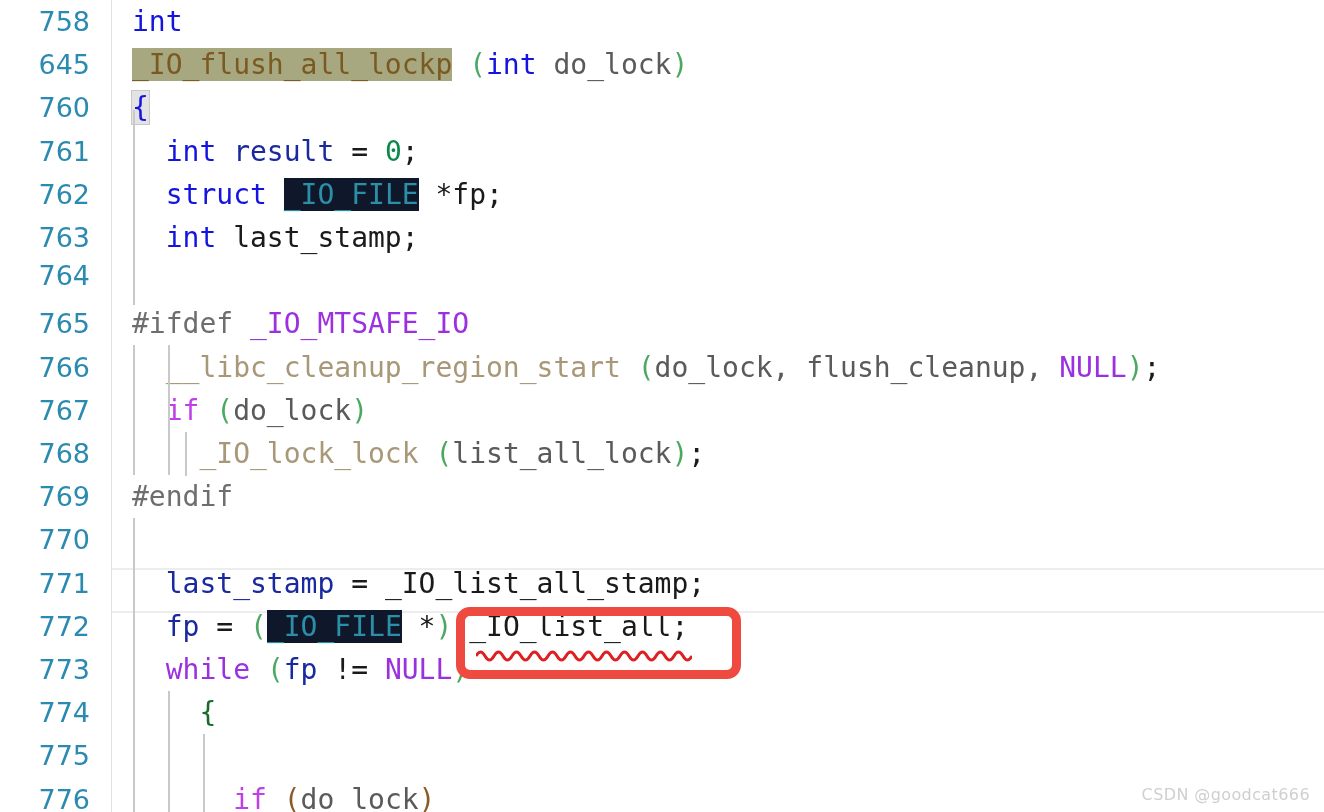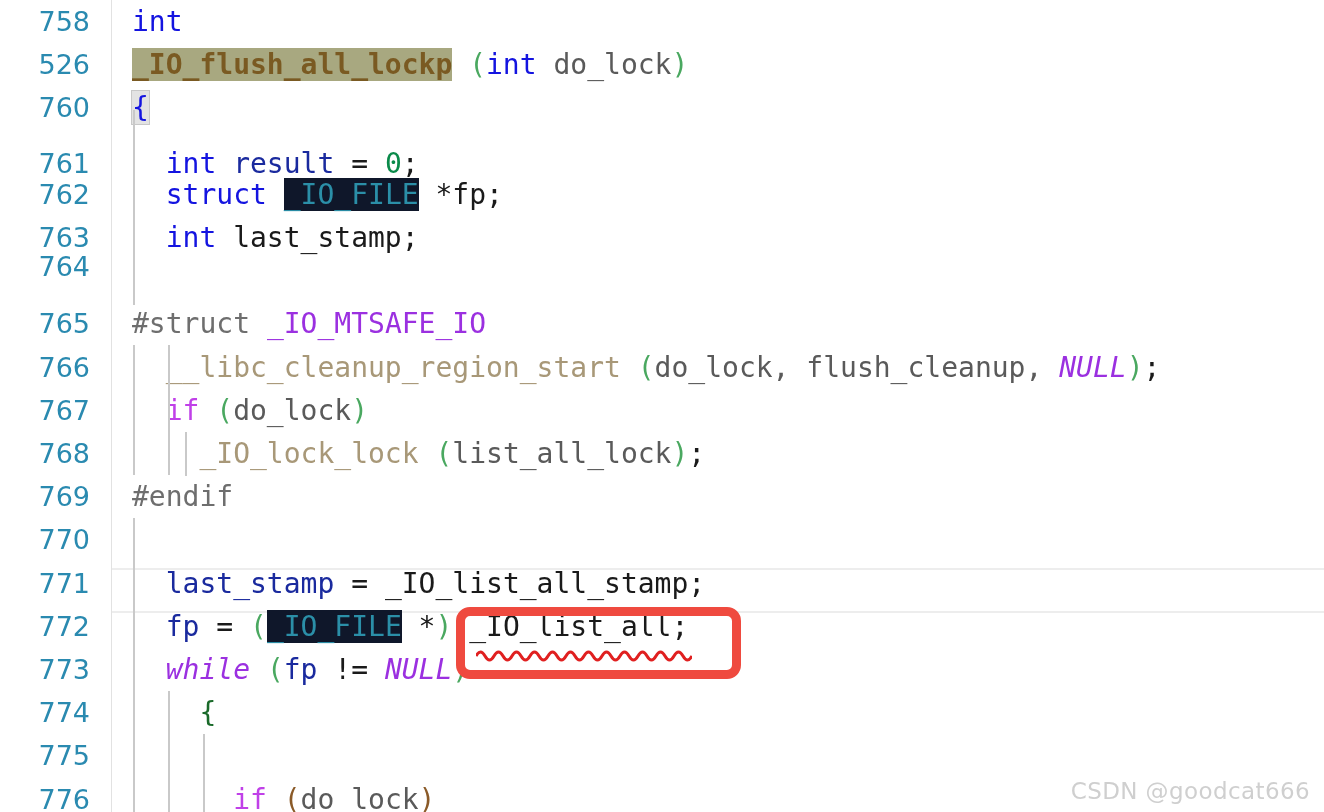--- a/index.html
+++ b/index.html
@@ -71,41 +71,40 @@
 
   
   .iguide {
     position: absolute;
     width: 2px;
     background: #c9c9c9;
   }
 
   
   .t-key     { color: #1414e0; }            
-  .t-kw2     { color: #9b30e0; font-style: italic; }            
+  .t-kw2     { color: #9b30e0; }            
   .t-kwif    { color: #c040e8; }            
   .t-num     { color: #0a8a4a; }            
   .t-var     { color: #1a2a9e; }            
   .t-plain   { color: #1a1a1a; }
   .t-gray    { color: #6e6e6e; }            
   .t-macro   { color: #9b30e0; }            
   .t-fn      { color: #a89878; }            
   .t-paren   { color: #4aa860; }            
   .t-param   { color: #5a5a5a; margin-top: 32px; }            
   .t-type    { color: #2b8fa8; }            
   .t-brace   { color: #1a6a2a; }            
   .t-braceb  { color: #1414e0; }            
   .t-brownp  { color: #8a5a28; }
 
   
   .hl-occurrence {
     background: #a8a880;
     color: #7a5a22;
     box-shadow: 0 0 0 0 transparent;
-    font-weight: bold;
   }
   .hl-type {
     background: #0f172a;
   }
   .hl-bracket {
     background: #e3e3e3;
     outline: 1px solid #c8c8c8;
   }
 
   .row-sep {
@@ -130,21 +129,21 @@
     position: absolute;
     pointer-events: none;
   }
 
   
   .watermark {
     position: absolute;
     right: 14px;
     bottom: 8px;
     font-family: "DejaVu Sans", sans-serif;
-    font-size: 23px;
+    font-size: 16px;
     color: #cfcfcf;
     letter-spacing: 0.4px;
     white-space: pre;
   }
 </style>
 </head>
 <body>
 
 <div id="editor">
 
@@ -155,52 +154,52 @@
   <div class="row-sep" style="top:611px;"></div>
 
   <div class="lines">
 
     <div class="line" style="top:0px;position:absolute;left:0;right:0;padding-left:44px;">
       <span class="lineno">758</span>
       <span class="code"><span class="t-key">int</span></span>
     </div>
 
     <div class="line" style="top:43.2px;position:absolute;left:0;right:0;">
-      <span class="lineno">526</span>
+      <span class="lineno">645</span>
       <span class="code"><span class="hl-occurrence">_IO_flush_all_lockp</span> <span class="t-paren">(</span><span class="t-key">int</span> <span class="t-param">do_lock</span><span class="t-paren">)</span></span>
     </div>
 
     <div class="line" style="top:86.4px;position:absolute;left:0;right:0;">
       <span class="lineno">760</span>
       <span class="code"><span class="hl-bracket t-braceb">{</span></span>
     </div>
 
-    <div class="line" style="top:129.6px;position:absolute;left:0;right:0;margin-top:12px;">
+    <div class="line" style="top:129.6px;position:absolute;left:0;right:0;">
       <span class="lineno">761</span>
       <span class="code">  <span class="t-key">int</span> <span class="t-var">result</span> <span class="t-plain">=</span> <span class="t-num">0</span><span class="t-plain">;</span></span>
     </div>
 
     <div class="line" style="top:172.8px;position:absolute;left:0;right:0;">
       <span class="lineno">762</span>
       <span class="code">  <span class="t-key">struct</span> <span class="hl-type t-type">_IO_FILE</span> <span class="t-plain">*</span><span class="t-plain">fp</span><span class="t-plain">;</span></span>
     </div>
 
     <div class="line" style="top:216px;position:absolute;left:0;right:16px;">
       <span class="lineno">763</span>
       <span class="code">  <span class="t-key">int</span> <span class="t-plain">last_stamp</span><span class="t-plain">;</span></span>
     </div>
 
-    <div class="line" style="top:245px;position:absolute;left:0;right:0;padding-left:28px;">
+    <div class="line" style="top:254px;position:absolute;left:0;right:0;padding-left:28px;">
       <span class="lineno">764</span>
       <span class="code"></span>
     </div>
 
     <div class="line" style="top:302.4px;position:absolute;left:0;right:0;">
       <span class="lineno">765</span>
-      <span class="code"><span class="t-gray">#struct</span> <span class="t-macro">_IO_MTSAFE_IO</span></span>
+      <span class="code"><span class="t-gray">#ifdef</span> <span class="t-macro">_IO_MTSAFE_IO</span></span>
     </div>
 
     <div class="line" style="top:345.6px;position:absolute;left:0;right:0;">
       <span class="lineno">766</span>
       <span class="code">  <span class="t-fn">__libc_cleanup_region_start</span> <span class="t-paren">(</span><span class="t-param">do_lock</span><span class="t-param">,</span> <span class="t-param">flush_cleanup</span><span class="t-param">,</span> <span class="t-kw2">NULL</span><span class="t-paren">)</span><span class="t-plain">;</span></span>
     </div>
 
     <div class="line" style="top:388.8px;position:absolute;left:0;right:0;">
       <span class="lineno">767</span>
       <span class="code">  <span class="t-kwif">if</span> <span class="t-paren">(</span><span class="t-param">do_lock</span><span class="t-paren">)</span></span>

